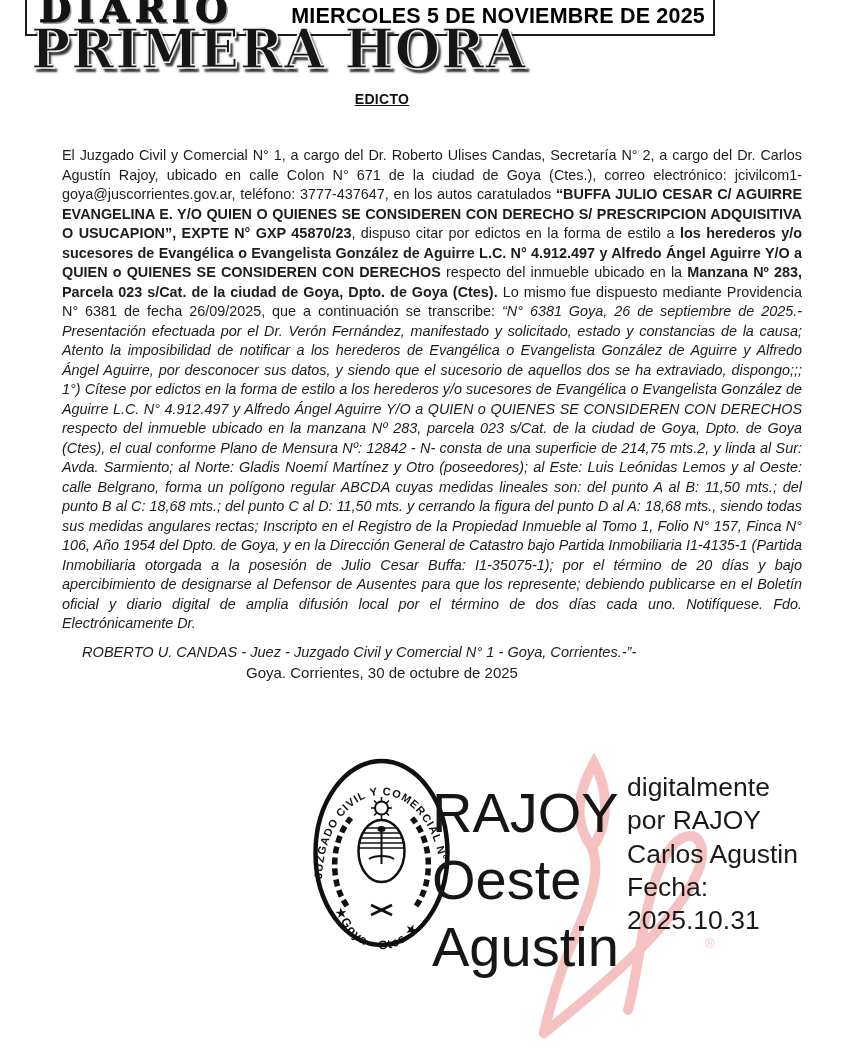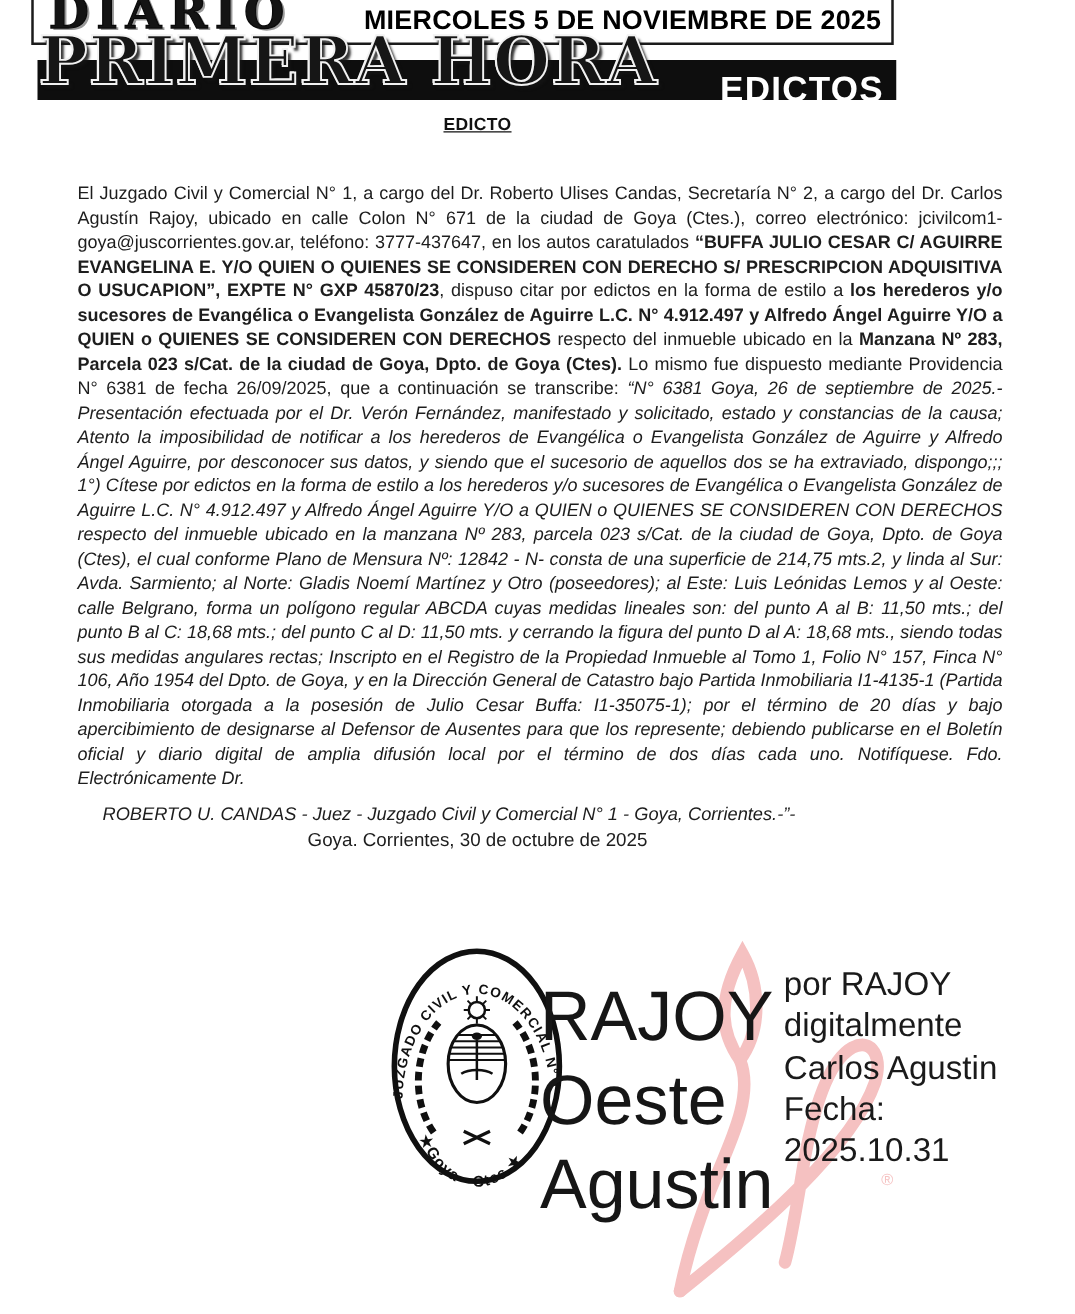--- a/index.html
+++ b/index.html
@@ -44,23 +44,20 @@
 </style>
 </head>
 <body>
 
 <div class="page">
 
   <header class="masthead">
     <div class="mast-box">
       <div class="diario">DIARIO</div>
       <div class="date-banner">MIERCOLES 5 DE NOVIEMBRE DE 2025</div>
-    </div>
-    <div class="black-band">
-      <span class="edictos">EDICTOS</span>
     </div>
     <div class="primera">PRIMERA HORA</div>
   </header>
 
   <div class="doc">
     <h1 class="edict-title">EDICTO</h1>
     <p class="body-text"><span class="r">El Juzgado Civil y Comercial N° 1, a cargo del Dr. Roberto Ulises Candas, Secretaría N° 2, a cargo del Dr. Carlos Agustín Rajoy, ubicado en calle Colon N° 671 de la ciudad de Goya (Ctes.), correo electrónico: jcivilcom1-goya@juscorrientes.gov.ar, teléfono: 3777-437647, en los autos caratulados </span><span class="b">“BUFFA JULIO CESAR C/ AGUIRRE EVANGELINA E. Y/O QUIEN O QUIENES SE CONSIDEREN CON DERECHO S/ PRESCRIPCION ADQUISITIVA O USUCAPION”, EXPTE N° GXP 45870/23</span><span class="r">, dispuso citar por edictos en la forma de estilo a </span><span class="b">los herederos y/o sucesores de Evangélica o Evangelista González de Aguirre L.C. N° 4.912.497 y Alfredo Ángel Aguirre Y/O a QUIEN o QUIENES SE CONSIDEREN CON DERECHOS</span><span class="r"> respecto del inmueble ubicado en la </span><span class="b">Manzana Nº 283, Parcela 023 s/Cat. de la ciudad de Goya, Dpto. de Goya (Ctes).</span><span class="r"> Lo mismo fue dispuesto mediante Providencia N° 6381 de fecha 26/09/2025, que a continuación se transcribe: </span><span class="i">“N° 6381 Goya, 26 de septiembre de 2025.- Presentación efectuada por el Dr. Verón Fernández, manifestado y solicitado, estado y constancias de la causa; Atento la imposibilidad de notificar a los herederos de Evangélica o Evangelista González de Aguirre y Alfredo Ángel Aguirre, por desconocer sus datos, y siendo que el sucesorio de aquellos dos se ha extraviado, dispongo;;; 1°) Cítese por edictos en la forma de estilo a los herederos y/o sucesores de Evangélica o Evangelista González de Aguirre L.C. N° 4.912.497 y Alfredo Ángel Aguirre Y/O a QUIEN o QUIENES SE CONSIDEREN CON DERECHOS respecto del inmueble ubicado en la manzana Nº 283, parcela 023 s/Cat. de la ciudad de Goya, Dpto. de Goya (Ctes), el cual conforme Plano de Mensura Nº: 12842 - N- consta de una superficie de 214,75 mts.2, y linda al Sur: Avda. Sarmiento; al Norte: Gladis Noemí Martínez y Otro (poseedores); al Este: Luis Leónidas Lemos y al Oeste: calle Belgrano, forma un polígono regular ABCDA cuyas medidas lineales son: del punto A al B: 11,50 mts.; del punto B al C: 18,68 mts.; del punto C al D: 11,50 mts. y cerrando la figura del punto D al A: 18,68 mts., siendo todas sus medidas angulares rectas; Inscripto en el Registro de la Propiedad Inmueble al Tomo 1, Folio N° 157, Finca N° 106, Año 1954 del Dpto. de Goya, y en la Dirección General de Catastro bajo Partida Inmobiliaria I1-4135-1 (Partida Inmobiliaria otorgada a la posesión de Julio Cesar Buffa: I1-35075-1); por el término de 20 días y bajo apercibimiento de designarse al Defensor de Ausentes para que los represente; debiendo publicarse en el Boletín oficial y diario digital de amplia difusión local por el término de dos días cada uno. Notifíquese. Fdo. Electrónicamente Dr.</span></p>
     <p class="judge-line">ROBERTO U. CANDAS - Juez - Juzgado Civil y Comercial N° 1 - Goya, Corrientes.-”-</p>
     <p class="place-date">Goya. Corrientes, 30 de octubre de 2025</p>
   </div>
@@ -124,21 +121,21 @@
       </g>
     </svg>
 
     <div class="sig-name">
       <div>RAJOY</div>
       <div>Oeste</div>
       <div>Agustin</div>
     </div>
 
     <div class="stamp-text">
+      <div>digitalmente</div>
       <div>por RAJOY</div>
-      <div>digitalmente</div>
       <div>Carlos Agustin</div>
       <div>Fecha:</div>
       <div>2025.10.31</div>
     </div>
   </div>
 
 </div>
 
 </body></html>

